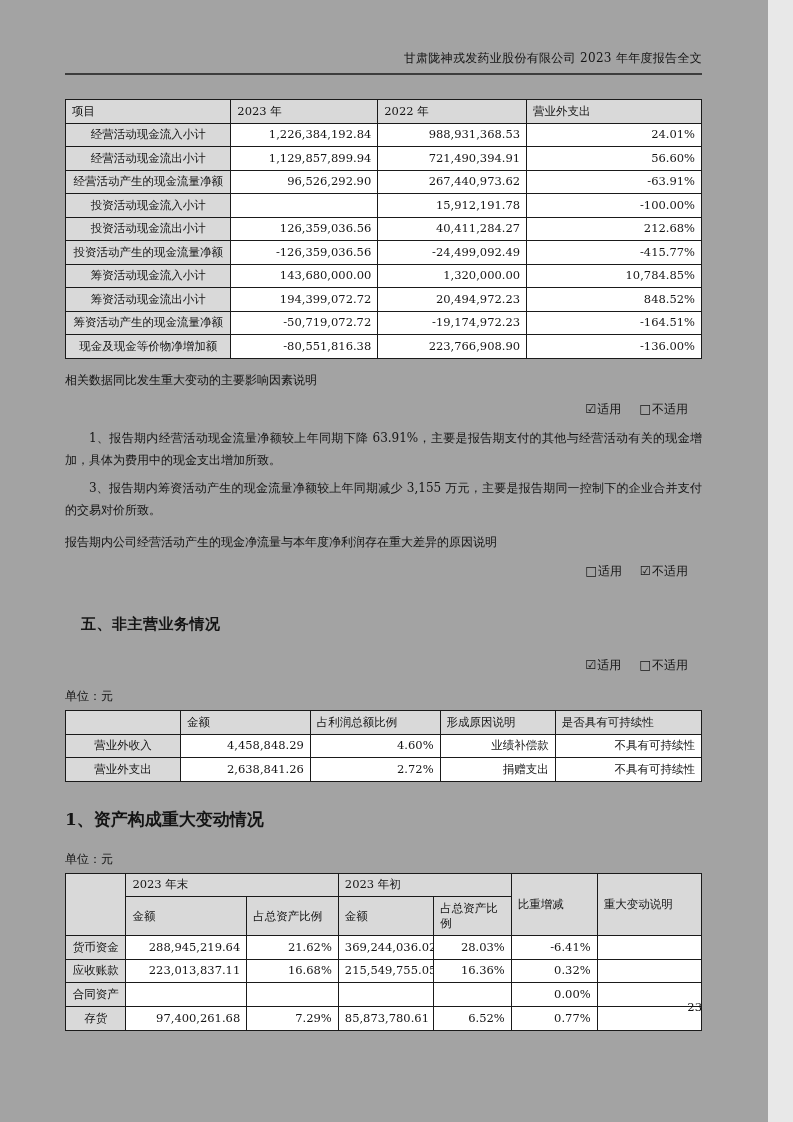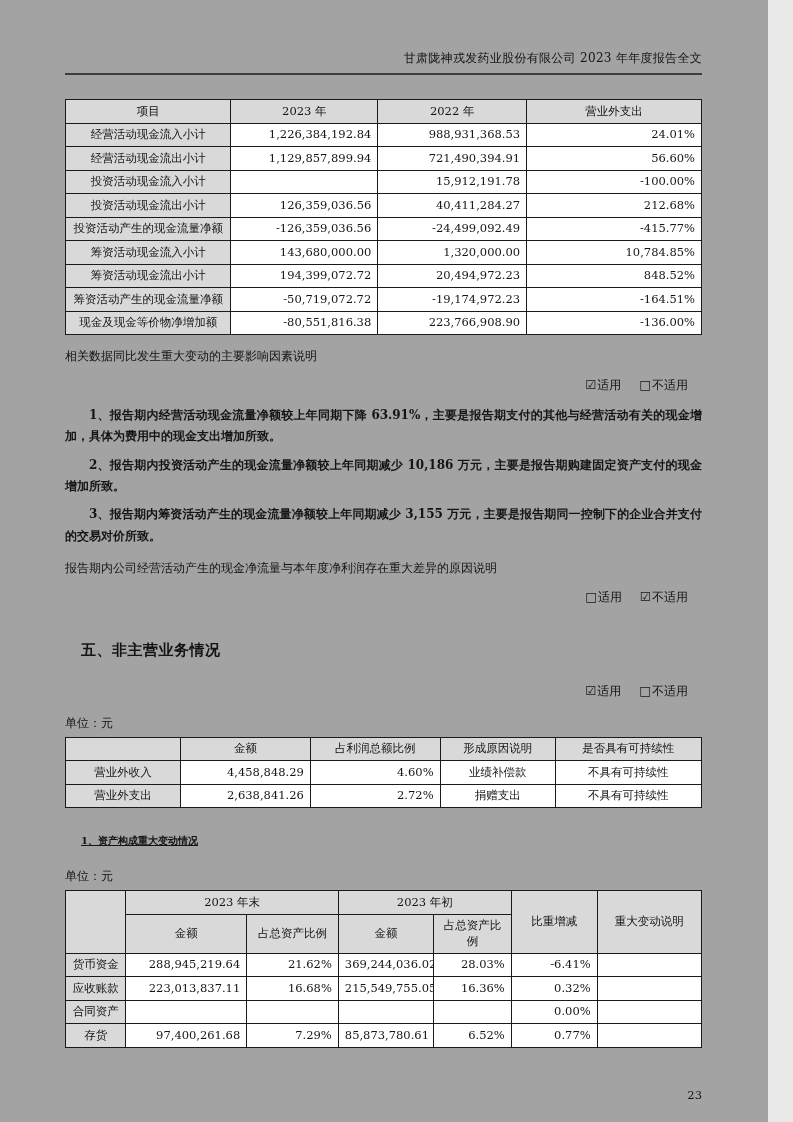--- a/index.html
+++ b/index.html
@@ -12,37 +12,37 @@
   .doc-header{text-align:right;font-size:12px;letter-spacing:.3px;margin:0 0 6px 0;}
   .header-rule{border:none;border-top:2.5px solid #3d3d3d;margin:0 0 24px 0;}
 
   table{border-collapse:collapse;width:100%;table-layout:fixed;margin:0;}
   table{border:1.5px solid #1a1a1a;}
   th,td{
     border:1px solid #1a1a1a;font-size:11.5px;font-weight:normal;
     padding:3.5px 6px;vertical-align:middle;overflow:hidden;
     line-height:1.35;
   }
-  thead th{background:#d9d9d9;text-align:center;}
+  thead th{background:#d9d9d9;text-align:left;}
   tbody td{text-align:right;background:#fff;}
   tbody td:first-child{background:#d9d9d9;text-align:center;}
 
-  .t2 tbody td:nth-child(4),.t2 tbody td:nth-child(5){text-align:center;margin-left:6px;}
+  .t2 tbody td:nth-child(4),.t2 tbody td:nth-child(5){text-align:right;margin-left:6px;}
   .t3 tbody td:last-child{text-align:left;}
 
   .note-line{font-size:12px;margin:12px 0 0 0;line-height:1.5;}
   .checkbox-line{font-size:12px;margin:11px 0 10px 0;line-height:1.5;text-align:right;}
   .checkbox-item{margin-right:14px;}
   .cb{font-family:"DejaVu Sans","Liberation Sans",sans-serif;font-size:12.5px;margin-right:1px;}
-  .para{font-size:12px;line-height:1.78;text-indent:2em;text-align:justify;margin:7px 0;font-weight:bold;}
+  .para{font-size:12px;line-height:1.78;text-indent:2em;text-align:justify;margin:7px 0;}
 
   .h2{font-size:15px;font-weight:bold;margin:34px 0 0 16px;letter-spacing:.5px;}
-  .h3{font-size:10px;font-weight:bold;margin:26px 0 0 16px;text-decoration:underline;}
+  .h3{font-size:17px;font-weight:bold;margin:26px 0 0 0;}
   .unit-line{font-size:12px;text-align:left;margin:14px 0 5px 0;}
-  .page-number{position:absolute;right:66px;top:1088px;font-size:11.5px;}
+  .page-number{position:absolute;right:66px;top:1000px;font-size:11.5px;}
 </style>
 </head>
 <body>
 
 <div class="page">
 
   <div class="doc-header">甘肃陇神戎发药业股份有限公司 2023 年年度报告全文</div>
   <hr class="header-rule">
 
   <table class="t1">
@@ -67,20 +67,26 @@
           <td>988,931,368.53</td>
           <td>24.01%</td>
         </tr>
         <tr>
           <td>经营活动现金流出小计</td>
           <td>1,129,857,899.94</td>
           <td>721,490,394.91</td>
           <td>56.60%</td>
         </tr>
         <tr>
+          <td>经营活动产生的现金流量净额</td>
+          <td>96,526,292.90</td>
+          <td>267,440,973.62</td>
+          <td>-63.91%</td>
+        </tr>
+        <tr>
           <td>投资活动现金流入小计</td>
           <td></td>
           <td>15,912,191.78</td>
           <td>-100.00%</td>
         </tr>
         <tr>
           <td>投资活动现金流出小计</td>
           <td>126,359,036.56</td>
           <td>40,411,284.27</td>
           <td>212.68%</td>
@@ -119,21 +125,20 @@
   </table>
 
   <div class="note-line">相关数据同比发生重大变动的主要影响因素说明</div>
 
   <div class="checkbox-line">
     <span class="checkbox-item"><span class="cb">☑</span><span>适用</span></span>
     <span class="checkbox-item"><span class="cb">□</span><span>不适用</span></span>
   </div>
 
   <p class="para">1、报告期内经营活动现金流量净额较上年同期下降 63.91%，主要是报告期支付的其他与经营活动有关的现金增加，具体为费用中的现金支出增加所致。</p>
-  <p class="para">2、报告期内投资活动产生的现金流量净额较上年同期减少 10,186 万元，主要是报告期购建固定资产支付的现金增加所致。</p>
   <p class="para">3、报告期内筹资活动产生的现金流量净额较上年同期减少 3,155 万元，主要是报告期同一控制下的企业合并支付的交易对价所致。</p>
 
   <div class="note-line">报告期内公司经营活动产生的现金净流量与本年度净利润存在重大差异的原因说明</div>
 
   <div class="checkbox-line">
     <span class="checkbox-item"><span class="cb">□</span><span>适用</span></span>
     <span class="checkbox-item"><span class="cb">☑</span><span>不适用</span></span>
   </div>
 
   <div class="h2">五、非主营业务情况</div>

